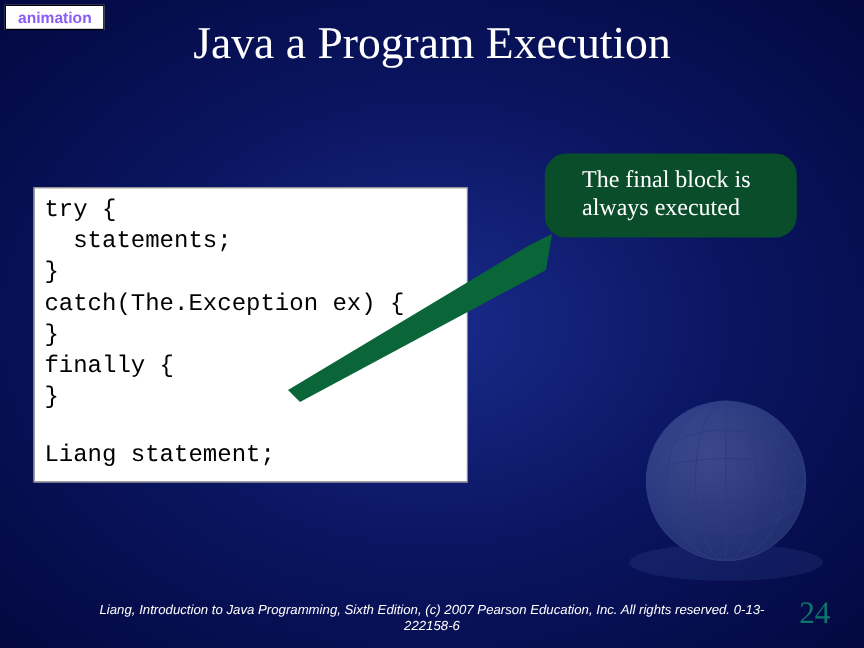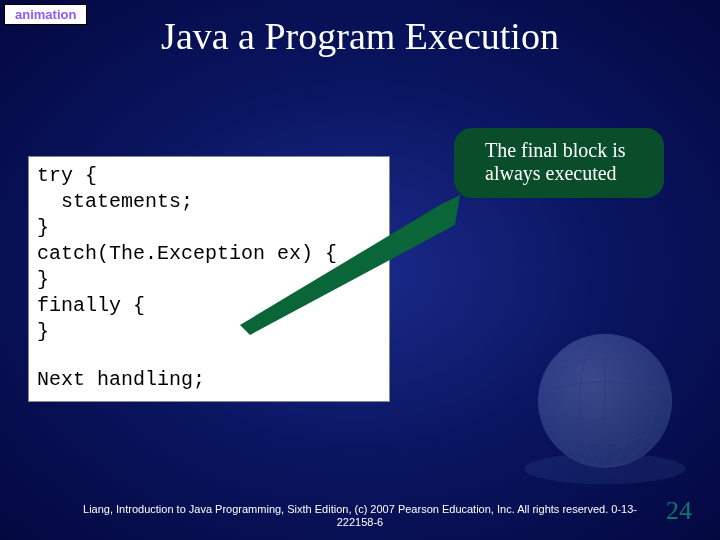--- a/index.html
+++ b/index.html
@@ -78,20 +78,21 @@
     position: absolute;
     bottom: 10px;
     left: 0;
     width: 100%;
     text-align: center;
     color: #ffffff;
     font-family: Arial, sans-serif;
     font-size: 11px;
     line-height: 1.25;
     padding: 0 80px;
+    font-style: italic;
   }
   .page-num {
     position: absolute;
     bottom: 14px;
     right: 28px;
     color: #0f766e;
     font-family: 'Times New Roman', serif;
     font-size: 26px;
   }
   .globe {
@@ -113,21 +114,21 @@
 
 <div class="code-box">
   <div class="code-line">try {</div>
   <div class="code-line indent">statements;</div>
   <div class="code-line">}</div>
   <div class="code-line">catch(The.Exception ex) {</div>
   <div class="code-line">}</div>
   <div class="code-line">finally {</div>
   <div class="code-line">}</div>
   <div class="gap"></div>
-  <div class="code-line">Next handling;</div>
+  <div class="code-line">Liang statement;</div>
 </div>
 
 <svg class="tail-shape" viewBox="0 0 220 140">
   <polygon points="220,0 215,30 10,140 0,130 200,10" fill="#0a6638"></polygon>
 </svg>
 
 <div class="callout">The final block is always executed</div>
 
 <svg class="globe" viewBox="0 0 200 200">
   <defs>

